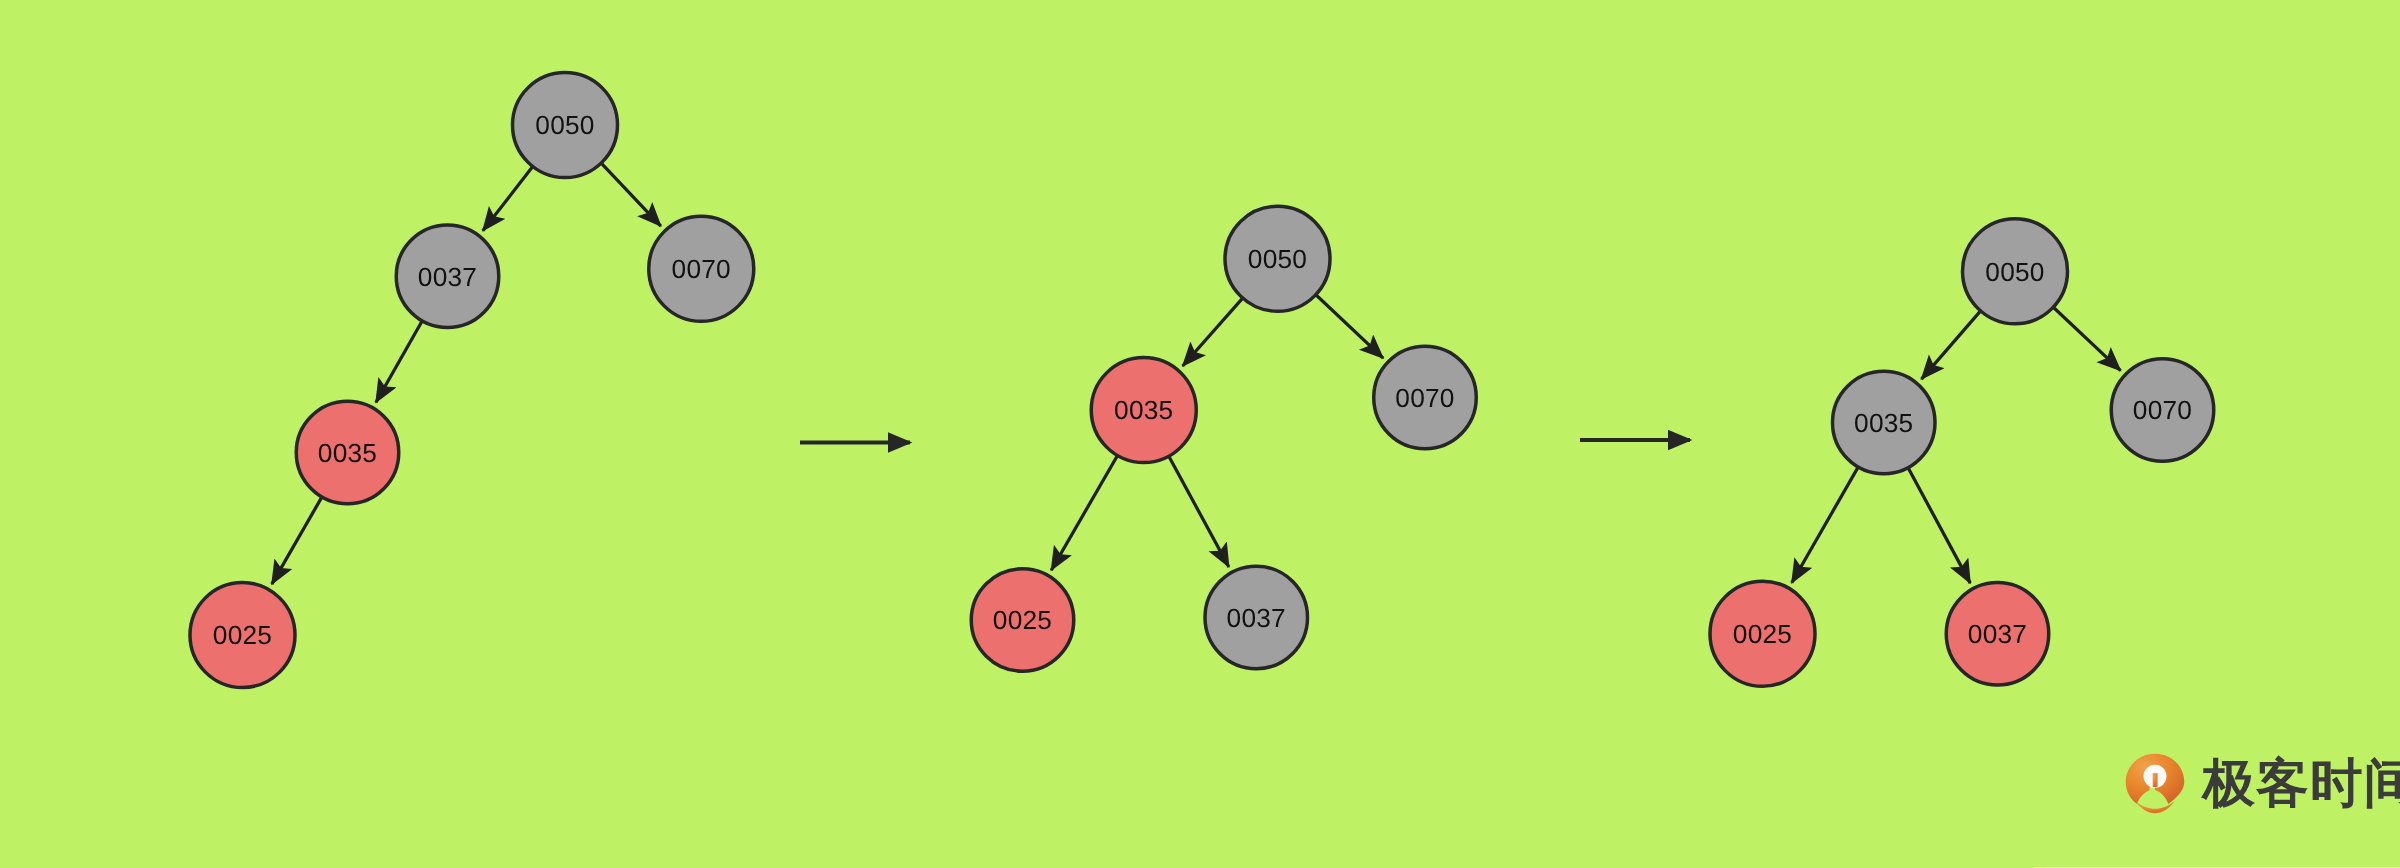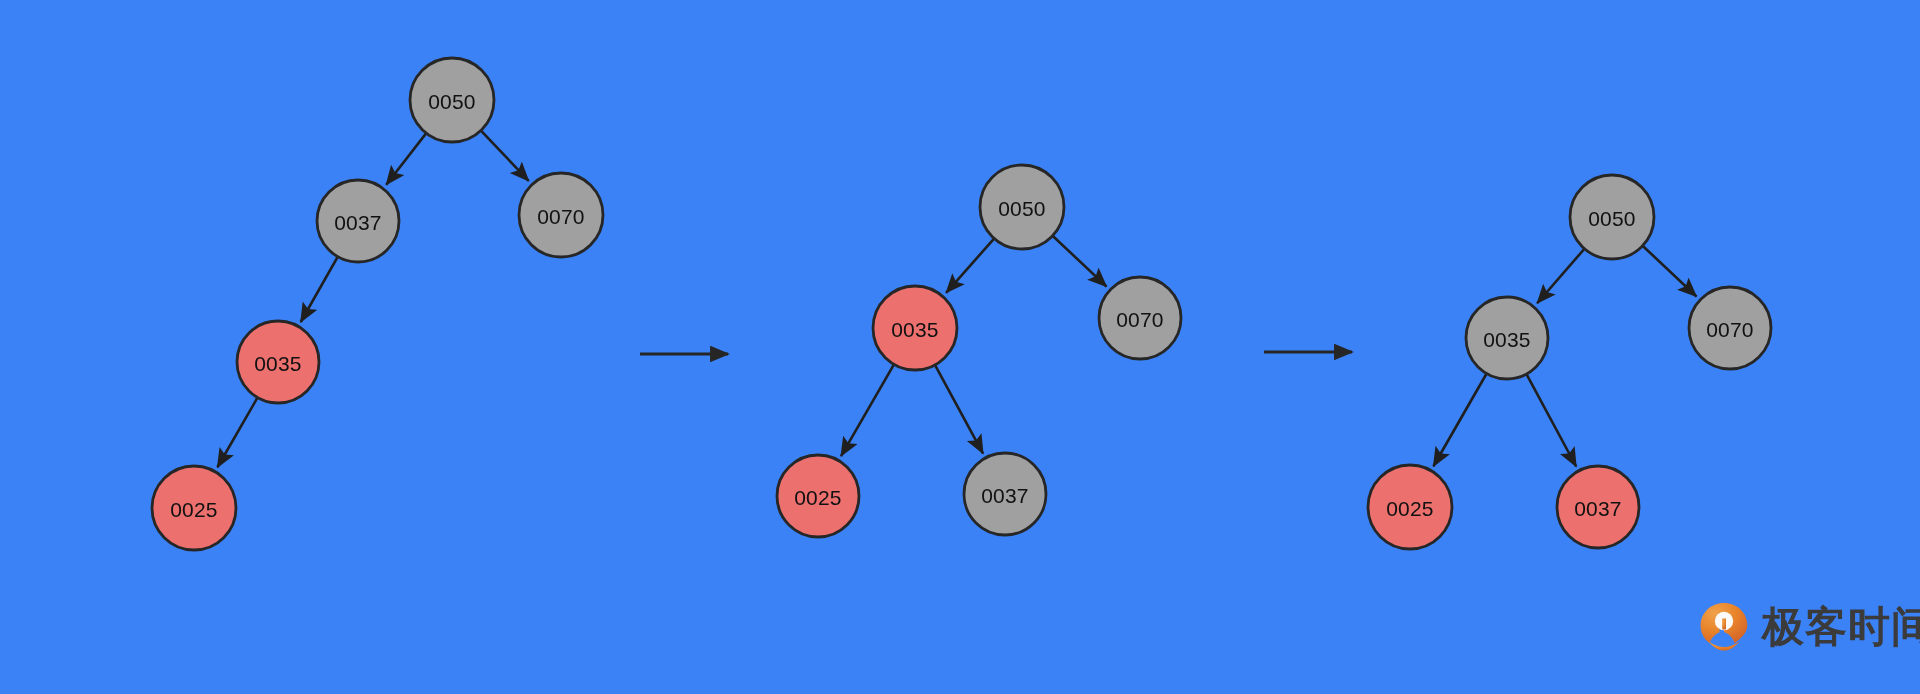--- a/index.html
+++ b/index.html
@@ -53,21 +53,21 @@
     font-weight: 700;
     color: #3b3b3b;
     letter-spacing: 1px;
     line-height: 1;
     white-space: nowrap;
   }
 </style>
 </head>
 <body>
 
-<div id="stage" style="background: #3b82f6;">
+<div id="stage" style="background: #bef264;">
 
   <svg id="canvas" viewBox="0 0 1920 694">
     <defs>
       <marker id="arrowEdge" markerWidth="9" markerHeight="9" refX="7.2" refY="3.2" orient="auto" markerUnits="strokeWidth">
         <path d="M0,0 L7.6,3.2 L0,6.4 L1.5,3.2 z" fill="#1f1f1f"></path>
       </marker>
       <marker id="arrowStep" markerWidth="7" markerHeight="7" refX="5.6" refY="2.6" orient="auto" markerUnits="strokeWidth">
         <path d="M0,0 L6.2,2.6 L0,5.2 z" fill="#262626"></path>
       </marker>
       <radialGradient id="logoGrad" cx="32%" cy="26%" r="82%">

